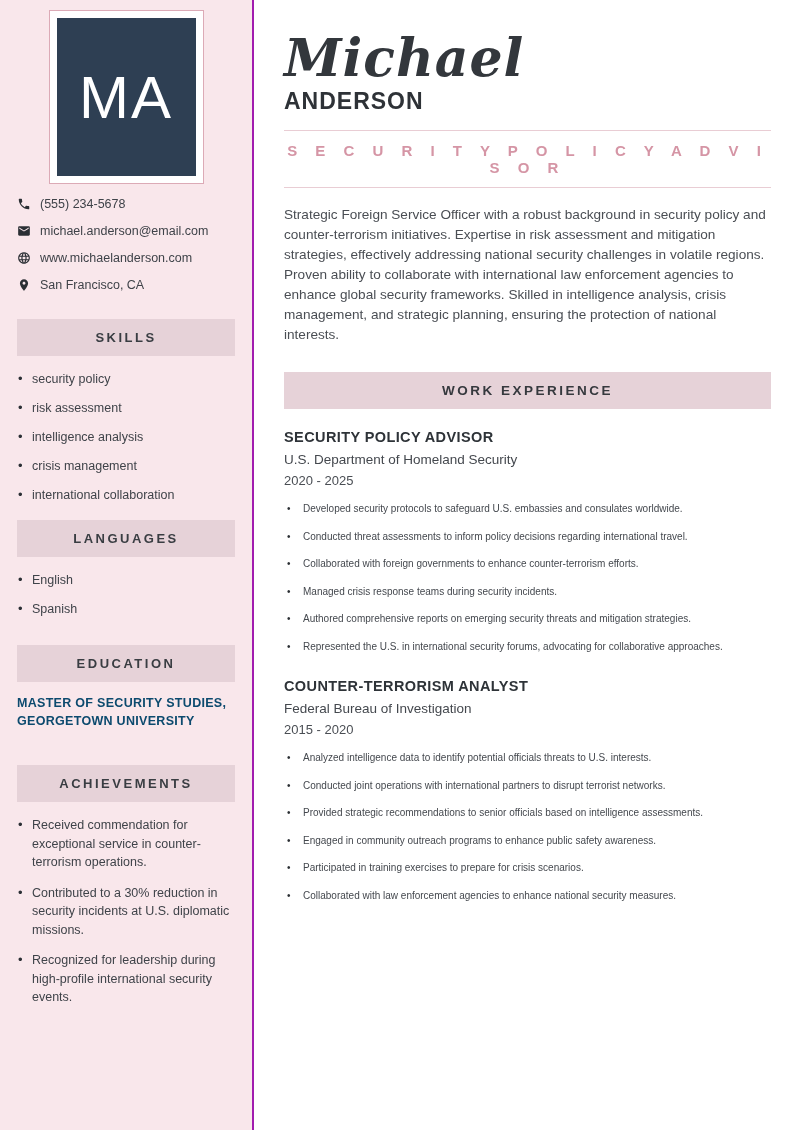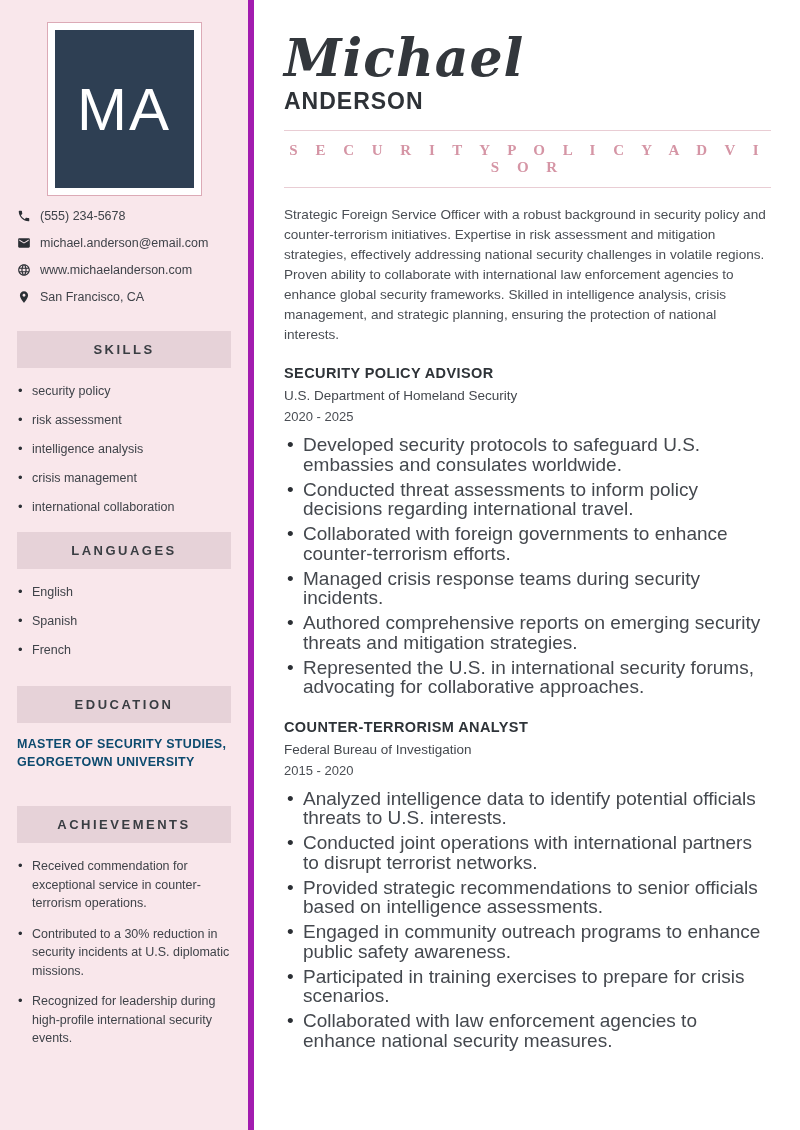--- a/index.html
+++ b/index.html
@@ -16,22 +16,22 @@
     overflow: hidden;
     background: #ffffff;
   }
 
   
   .sidebar {
     width: 254px;
     min-width: 254px;
     height: 100%;
     background: #f9e7eb;
-    border-right: 6px solid #a21caf;
-    padding: 22px 17px 20px 17px;
+    border-right: 2px solid #a21caf;
+    padding: 10px 17px 20px 17px;
   }
   .monogram-frame {
     width: 155px;
     height: 174px;
     margin: 0 auto;
     border: 1px solid #dcaab6;
     background: #ffffff;
     padding: 7px;
   }
   .monogram-box {
@@ -132,21 +132,20 @@
     border-top: 1px solid #e9cdd4;
     height: 0;
   }
   .job-title-banner {
     text-align: center;
     color: #d595a5;
     font-size: 15px;
     font-weight: bold;
     letter-spacing: 7px;
     padding: 11px 0;
-    font-family: Liberation Serif, serif;
   }
   .summary {
     margin-top: 17px;
     font-size: 13.6px;
     line-height: 20px;
     color: #4a4e54;
   }
   .exp-band {
     margin-top: 27px;
     background: #e6d2d8;
@@ -172,24 +171,25 @@
   }
   .job-dates {
     margin-top: 6px;
     font-size: 13px;
     color: #4a4e54;
   }
   .job-bullets { list-style: none; margin-top: 11px; }
   .job-bullets .bullet {
     position: relative;
     padding-left: 19px;
-    font-size: 19px;
+    font-size: 10px;
     line-height: 19.5px;
     color: #44484e;
     margin-bottom: 5.5px;
+    margin-top: 8px;
   }
   .job-bullets .bullet::before {
     content: "•";
     position: absolute;
     left: 3px;
     top: 0;
     color: #2b2f34;
   }
 </style>
 </head>
@@ -260,21 +260,20 @@
     </section>
 
     <section>
       <div class="side-band band-languages">LANGUAGES</div>
       <ul class="dot-list">
 
           <li class="dot-item">English</li>
 
           <li class="dot-item">Spanish</li>
 
-          <li class="dot-item">French</li>
         </ul>
     </section>
 
     <section>
       <div class="side-band band-education">EDUCATION</div>
       <div class="education-text">MASTER OF SECURITY STUDIES, GEORGETOWN UNIVERSITY</div>
     </section>
 
     <section>
       <div class="side-band band-achievements">ACHIEVEMENTS</div>
@@ -296,20 +295,21 @@
     <div class="name-last">ANDERSON</div>
 
     <div class="title-block">
       <hr class="rule">
       <div class="job-title-banner">S E C U R I T Y   P O L I C Y   A D V I S O R</div>
       <hr class="rule">
     </div>
 
     <p class="summary">Strategic Foreign Service Officer with a robust background in security policy and counter-terrorism initiatives. Expertise in risk assessment and mitigation strategies, effectively addressing national security challenges in volatile regions. Proven ability to collaborate with international law enforcement agencies to enhance global security frameworks. Skilled in intelligence analysis, crisis management, and strategic planning, ensuring the protection of national interests.</p>
 
+    <div class="exp-band">WORK EXPERIENCE</div>
 
     <section class="job">
       <div class="job-title">SECURITY POLICY ADVISOR</div>
       <div class="job-company">U.S. Department of Homeland Security</div>
       <div class="job-dates">2020 - 2025</div>
       <ul class="job-bullets">
 
           <li class="bullet">Developed security protocols to safeguard U.S. embassies and consulates worldwide.</li>
 
           <li class="bullet">Conducted threat assessments to inform policy decisions regarding international travel.</li>

